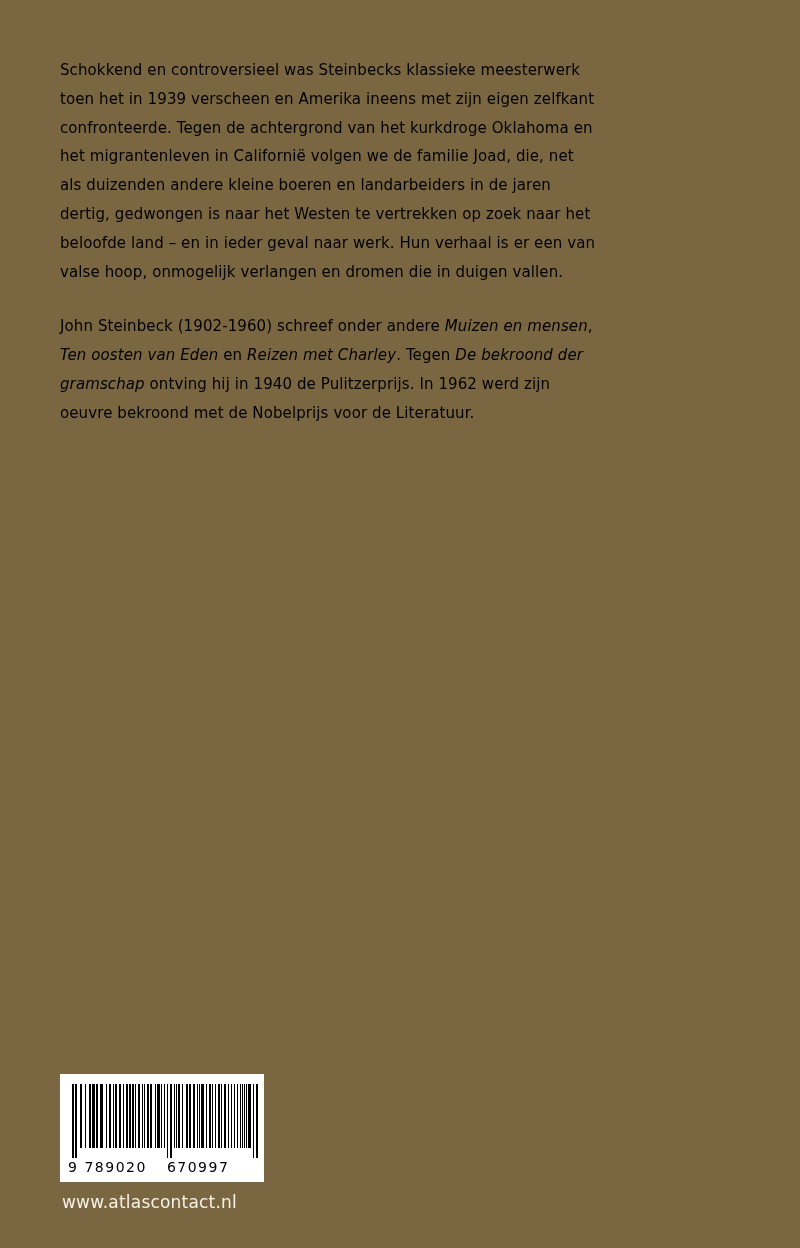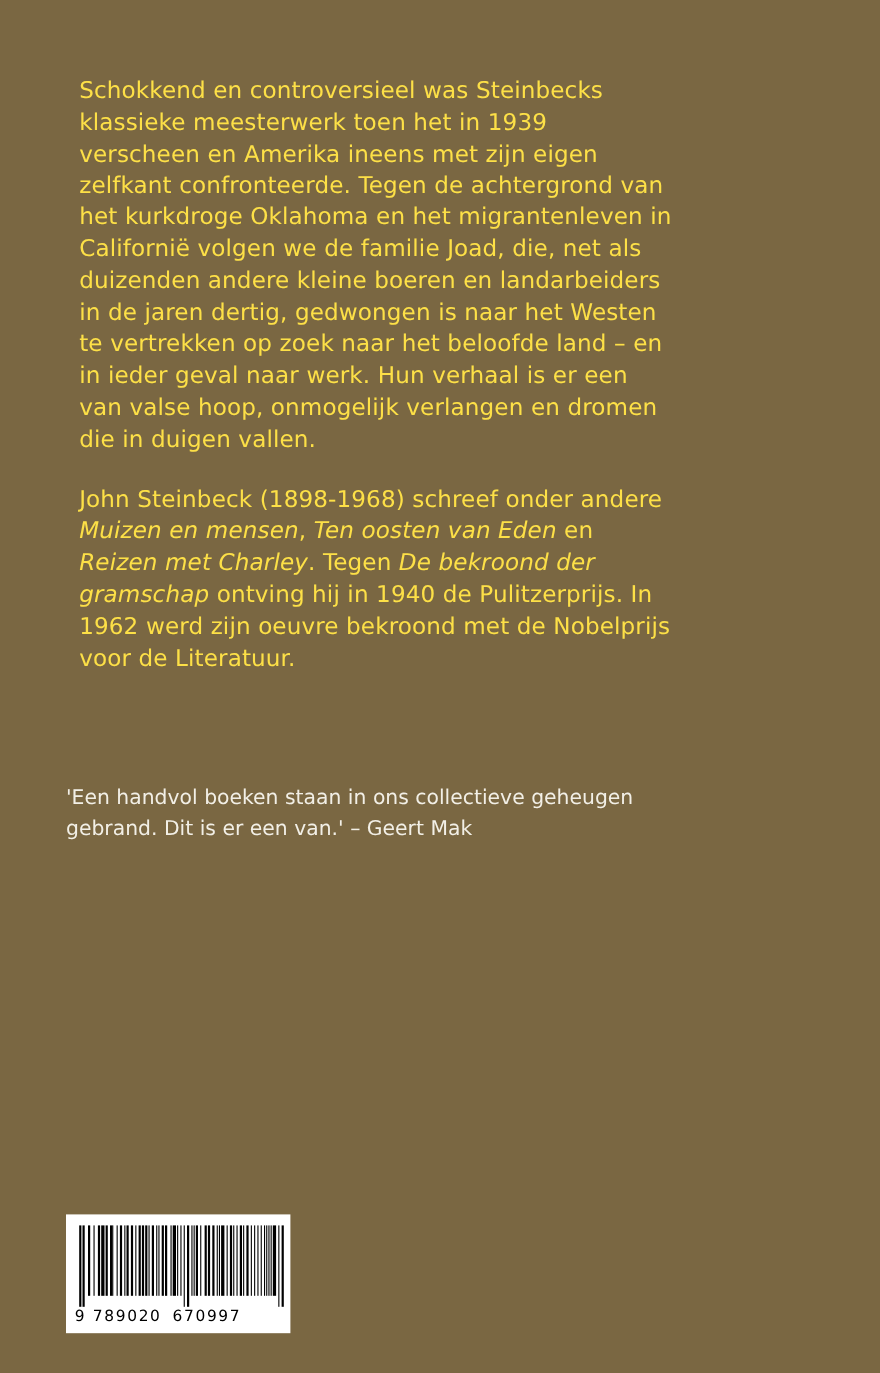--- a/index.html
+++ b/index.html
@@ -15,26 +15,26 @@
     overflow: hidden;
     position: relative;
   }
   .page {
     position: absolute;
     inset: 0;
     padding: 56px 60px 0 60px;
     box-sizing: border-box;
   }
   .blurb {
-    font-size: 21px;
+    font-size: 15px;
     line-height: 28.8px;
     letter-spacing: 0.1px;
-    color: #fde047;
+    color: #000000;
     max-width: 540px;
-    margin: 12px;
+    margin: 0;
   }
   .blurb p {
     margin: 0 0 26px 0;
   }
   .blurb p:last-child {
     margin-bottom: 0;
   }
   .blurb em {
   }
   .quotes {
@@ -93,42 +93,41 @@
     font-size: 14px;
     color: #000;
     margin-top: 1px;
     padding: 0 2px 0 2px;
     letter-spacing: 1.5px;
   }
   .barcode-digits .lead {
     margin-right: 6px;
   }
   .barcode-digits .grp {
-    margin-right: 10px;
+    margin-right: 20px;
     text-align: center;
   }
   .website {
     font-size: 17px;
     color: #f5f2ea;
     margin: 10px 0 0 2px;
     letter-spacing: 0.2px;
   }
 </style>
 </head>
 <body>
 
 <div class="page">
 
   <div class="blurb">
     <p>Schokkend en controversieel was Steinbecks klassieke meesterwerk toen het in 1939 verscheen en Amerika ineens met zijn eigen zelfkant confronteerde. Tegen de achtergrond van het kurkdroge Oklahoma en het migrantenleven in Californië volgen we de familie Joad, die, net als duizenden andere kleine boeren en landarbeiders in de jaren dertig, gedwongen is naar het Westen te vertrekken op zoek naar het beloofde land – en in ieder geval naar werk. Hun verhaal is er een van valse hoop, onmogelijk verlangen en dromen die in duigen vallen.</p>
-    <p><span>John Steinbeck (1898-1968) schreef onder andere </span><em>Muizen en mensen</em><span>, </span><em>Ten oosten van Eden</em><span> en </span><em>Reizen met Charley</em><span>. Tegen </span><em>De bekroond der gramschap</em><span> ontving hij in 1940 de Pulitzerprijs. In 1962 werd zijn oeuvre bekroond met de Nobelprijs voor de Literatuur.</span></p>
+    <p><span>John Steinbeck (1902-1960) schreef onder andere </span><em>Muizen en mensen</em><span>, </span><em>Ten oosten van Eden</em><span> en </span><em>Reizen met Charley</em><span>. Tegen </span><em>De bekroond der gramschap</em><span> ontving hij in 1940 de Pulitzerprijs. In 1962 werd zijn oeuvre bekroond met de Nobelprijs voor de Literatuur.</span></p>
   </div>
 
   <div class="quotes">
-    <p>'Een handvol boeken staan in ons collectieve geheugen gebrand. Dit is er een van.' – Geert Mak</p>
   </div>
 
 </div>
 
 <div class="footer">
   <div class="barcode-box">
     <div class="bars">
         <span style="width: 2px;"></span>
         <span style="width: 2px; background: transparent;"></span>
         <span style="width: 2px;"></span>
@@ -244,13 +243,14 @@
         <span style="width: 2px;"></span>
         <span style="width: 2px; background: transparent;"></span>
         <span style="width: 2px;"></span>
       </div>
     <div class="barcode-digits">
       <span class="lead">9</span>
       <span class="grp">789020</span>
       <span>670997</span>
     </div>
   </div>
+  <p class="website">www.atlascontact.nl</p>
 </div>
 
 </body></html>

